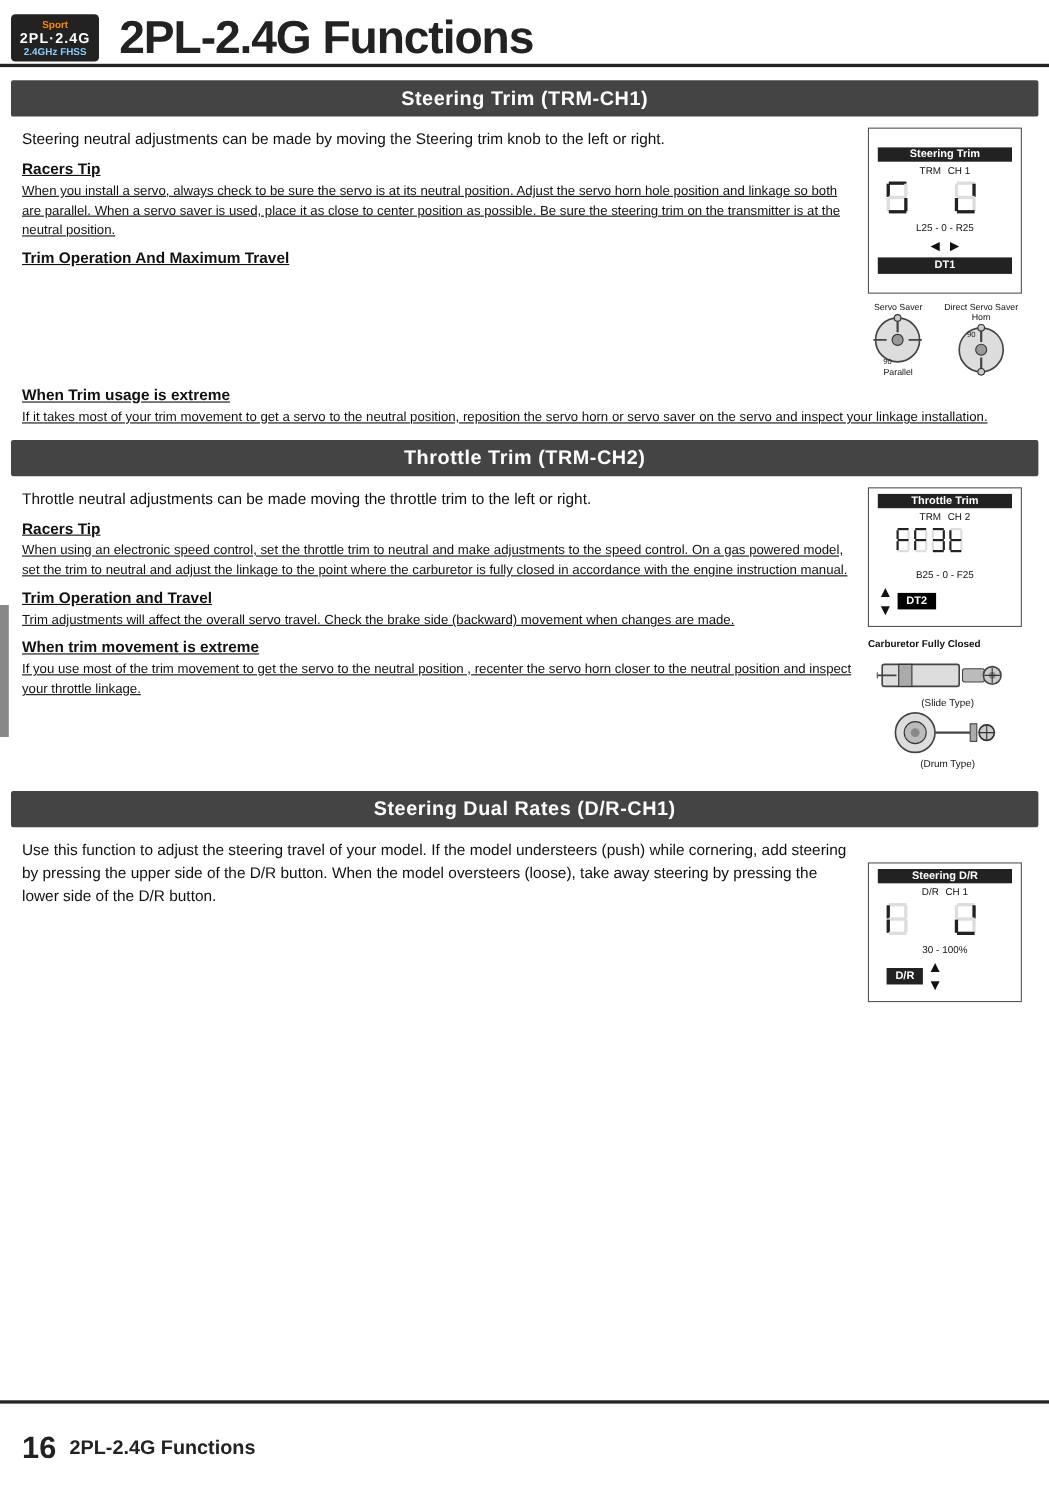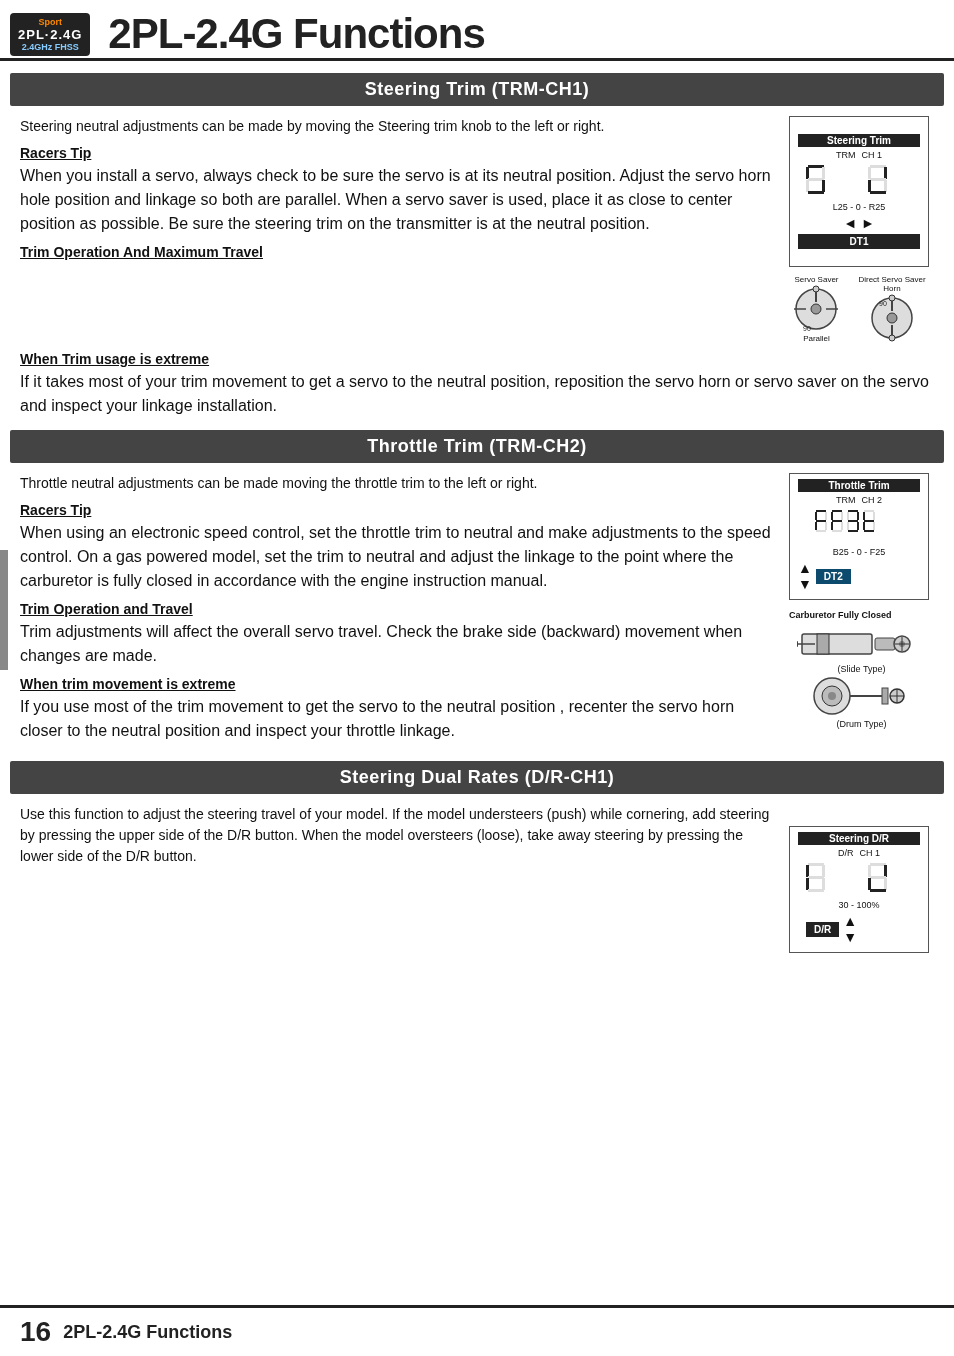--- a/index.html
+++ b/index.html
@@ -160,21 +160,21 @@
       text-align: center;
       padding: 1px 4px;
       margin-bottom: 3px;
     }
     .tt-range {
       text-align: center;
       font-size: 9px;
       margin-bottom: 3px;
     }
     .tt-dt2 {
-      background: #0c4a6e;
+      background: #000000;
       color: #fff;
       text-align: right;
       font-size: 10px;
       font-weight: bold;
       padding: 2px 8px;
     }
 
     
     .carb-area {
       margin-top: 10px;
@@ -230,21 +230,22 @@
     .left-bar {
       position: absolute;
       left: 0;
       top: 550px;
       width: 8px;
       height: 120px;
       background: #888;
     }
 
     .small-text {
-      font-size: 16px;
+      font-size: 12px;
+      text-decoration: underline;
     }
 
     
     svg text {
       font-family: Arial, sans-serif;
     }
   </style>
 </head>
 <body>
 
@@ -501,16 +502,16 @@
           <div style="display:flex; flex-direction:column; align-items:center; font-size:14px;">
             <span>▲</span>
             <span>▼</span>
           </div>
         </div>
       </div>
     </div>
   </div>
 </div>
 
-<div style="position:absolute; bottom:0; left:0; width:100%; border-top:3px solid #222; background:#fff; padding:8px 20px; display:flex; align-items:center; gap:12px;">
+<div style="position:absolute; bottom:0; left:0; width:100%; border-top:3px solid #222; background:#fff; padding:24px 20px; display:flex; align-items:center; gap:12px;">
   <span style="font-size:28px; font-weight:900; color:#222;">16</span>
   <span style="font-size:18px; font-weight:bold; color:#222;">2PL-2.4G Functions</span>
 </div>
 
 </body></html>

